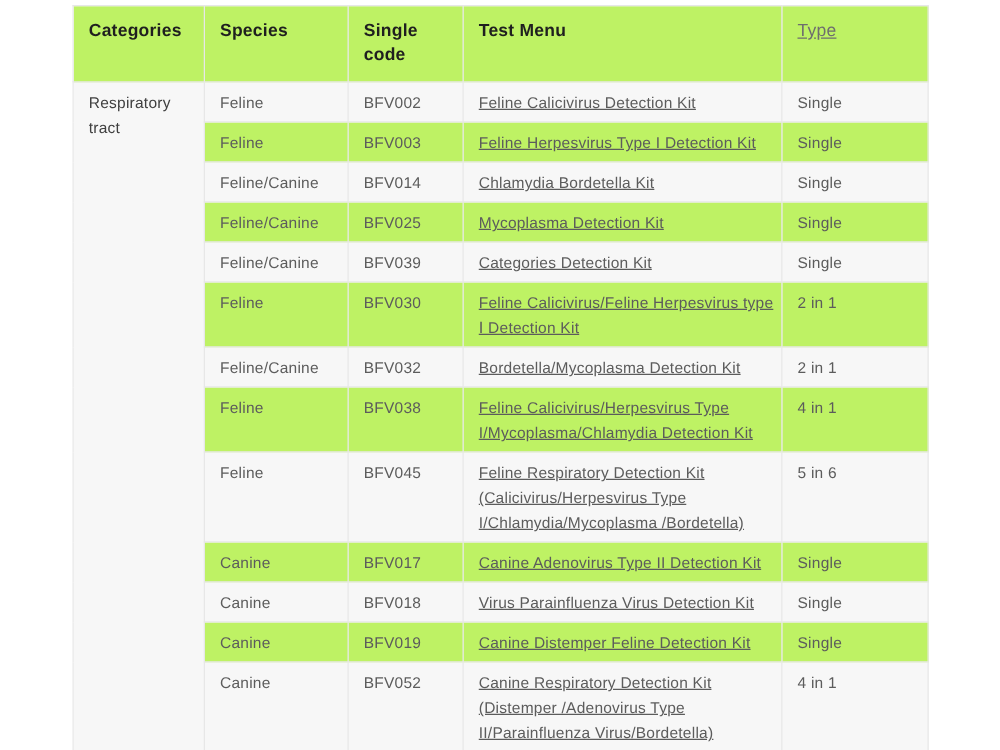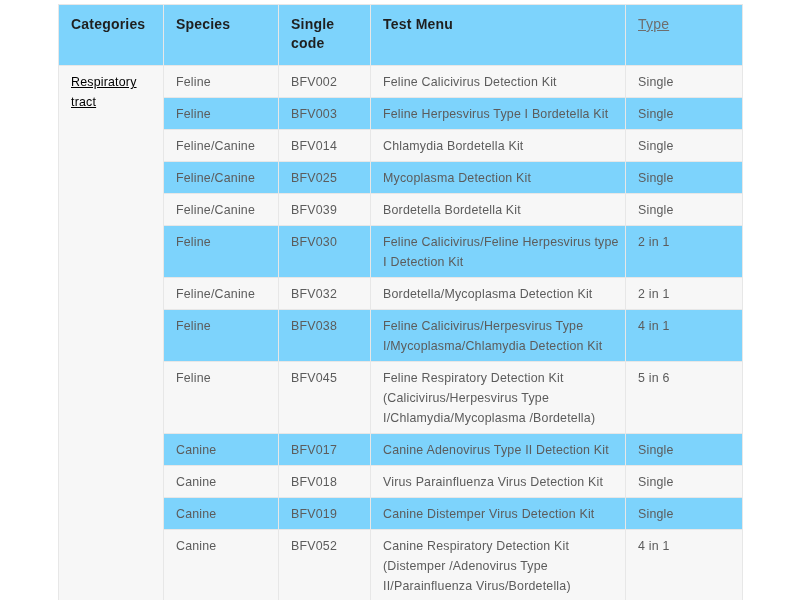--- a/index.html
+++ b/index.html
@@ -26,21 +26,21 @@
   col.c-cat  { width: 105px; }
   col.c-spec { width: 115px; }
   col.c-code { width: 92px;  }
   col.c-menu { width: 255px; }
   col.c-type { width: 117px; }
 
   th, td {
     border: 1px solid #e7e7e7;
     vertical-align: top;
     text-align: left;
-    background: #7dd3fc;
+    background: #bef264;
   }
   th {
     font-size: 14px;
     font-weight: 700;
     color: #1f1f1f;
     line-height: 19px;
     padding: 10px 10px 12px 12px;
     letter-spacing: 0.2px;
   }
   th.th-type {
@@ -48,26 +48,25 @@
     color: #6e6e6e;
     text-decoration: underline;
   }
   td {
     font-size: 12.4px;
     color: #5c5c5c;
     line-height: 20px;
     padding: 6px 8px 5px 12px;
     letter-spacing: 0.2px;
   }
-  td.cell-menu { padding-right: 4px; }
+  td.cell-menu { padding-right: 4px; text-decoration: underline; }
   tbody tr:nth-child(odd) td { background: #f7f7f7; }
   td.cat {
     background: #f7f7f7 !important;
-    color: #000000;
-    text-decoration: underline;
+    color: #404040;
   }
 </style>
 </head>
 <body>
 
 <div class="page">
   <table class="products">
     <colgroup>
       <col class="c-cat">
         <col class="c-spec">
@@ -88,39 +87,39 @@
       <tr>
         <td class="cat" rowspan="14">Respiratory tract</td>
         <td>Feline</td>
         <td>BFV002</td>
         <td class="cell-menu">Feline Calicivirus Detection Kit</td>
         <td>Single</td>
       </tr>
       <tr>
         <td>Feline</td>
         <td>BFV003</td>
-        <td class="cell-menu">Feline Herpesvirus Type I Bordetella Kit</td>
+        <td class="cell-menu">Feline Herpesvirus Type I Detection Kit</td>
         <td>Single</td>
       </tr>
       <tr>
         <td>Feline/Canine</td>
         <td>BFV014</td>
         <td class="cell-menu">Chlamydia Bordetella Kit</td>
         <td>Single</td>
       </tr>
       <tr>
         <td>Feline/Canine</td>
         <td>BFV025</td>
         <td class="cell-menu">Mycoplasma Detection Kit</td>
         <td>Single</td>
       </tr>
       <tr>
         <td>Feline/Canine</td>
         <td>BFV039</td>
-        <td class="cell-menu">Bordetella Bordetella Kit</td>
+        <td class="cell-menu">Categories Detection Kit</td>
         <td>Single</td>
       </tr>
       <tr>
         <td>Feline</td>
         <td>BFV030</td>
         <td class="cell-menu">Feline Calicivirus/Feline Herpesvirus type Ⅰ Detection Kit</td>
         <td>2 in 1</td>
       </tr>
       <tr>
         <td>Feline/Canine</td>
@@ -148,21 +147,21 @@
       </tr>
       <tr>
         <td>Canine</td>
         <td>BFV018</td>
         <td class="cell-menu">Virus Parainfluenza Virus Detection Kit</td>
         <td>Single</td>
       </tr>
       <tr>
         <td>Canine</td>
         <td>BFV019</td>
-        <td class="cell-menu">Canine Distemper Virus Detection Kit</td>
+        <td class="cell-menu">Canine Distemper Feline Detection Kit</td>
         <td>Single</td>
       </tr>
       <tr>
         <td>Canine</td>
         <td>BFV052</td>
         <td class="cell-menu">Canine Respiratory Detection Kit (Distemper /Adenovirus Type II/Parainfluenza Virus/Bordetella)</td>
         <td>4 in 1</td>
       </tr>
 
     </tbody>

